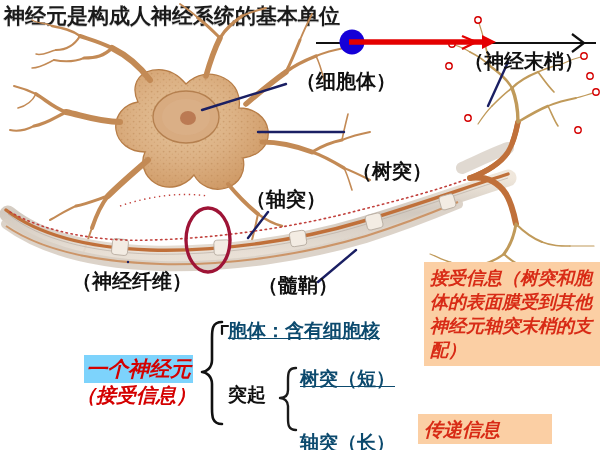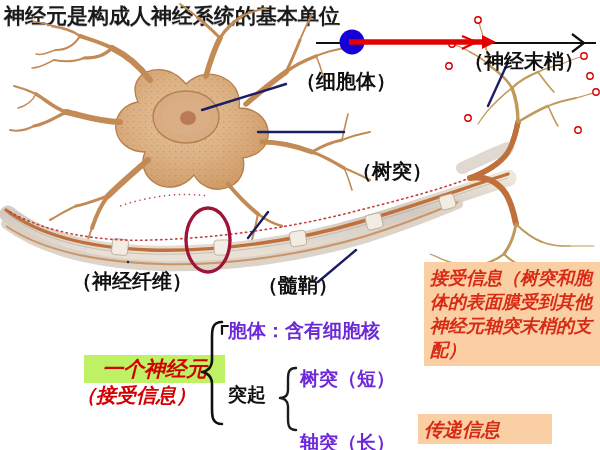--- a/index.html
+++ b/index.html
@@ -27,26 +27,26 @@
     font-family:"DejaVu Sans","Liberation Sans",sans-serif;
     color:#111;font-weight:bold;
   }
   .lbl-22{font-size:20px;}
   .lbl-21{font-size:19px;}
 
   
   .art{position:absolute;left:0;top:0;width:600px;height:450px;pointer-events:none;}
 
   
-  .blue-txt{color:#6d28d9;font-weight:bold;}
+  .blue-txt{color:#0c4a6e;font-weight:bold;text-decoration:underline;}
   .dark-txt{color:#111;font-weight:bold;text-align:right;}
 
   .hl-yellow{
-    position:absolute;background:#bef264;color:#d40000;
-    font-weight:bold;font-size:21px;padding:0 18px;white-space:nowrap;
+    position:absolute;background:#7dd3fc;color:#d40000;
+    font-weight:bold;font-size:21px;padding:0 2px;white-space:nowrap;
     font-style:italic;
   }
   .red-txt{
     position:absolute;color:#d40000;font-weight:bold;font-size:20px;
     white-space:nowrap;font-style:italic;
   }
 
   
   .orange-box{
     position:absolute;background:#fbcfa4;
@@ -252,20 +252,21 @@
       <line x1="128" y1="262" x2="128" y2="262"></line>
     </g>
   </svg>
 
   <div class="lbl lbl-22" style="left:464px;top:48px;">（神经末梢）</div>
 
   <div class="lbl lbl-22" style="left:296px;top:68px;">（细胞体）</div>
 
   <div class="lbl lbl-22" style="left:352px;top:118px;margin-top:40px;">（树突）</div>
 
+  <div class="lbl lbl-22" style="left:246px;top:186px;">（轴突）</div>
 
   <div class="lbl lbl-22" style="left:72px;top:268px;">（神经纤维）</div>
 
   <div class="lbl lbl-22" style="left:258px;top:272px;">（髓鞘）</div>
 
   <div class="hl-yellow" style="left:84px;top:355px;">一个神经元</div>
 
   <div class="red-txt" style="left:76px;top:382px;">（接受信息）</div>
 
   <svg class="art" style="left:0;top:0;" viewBox="0 0 600 450" xmlns="http://www.w3.org/2000/svg">

